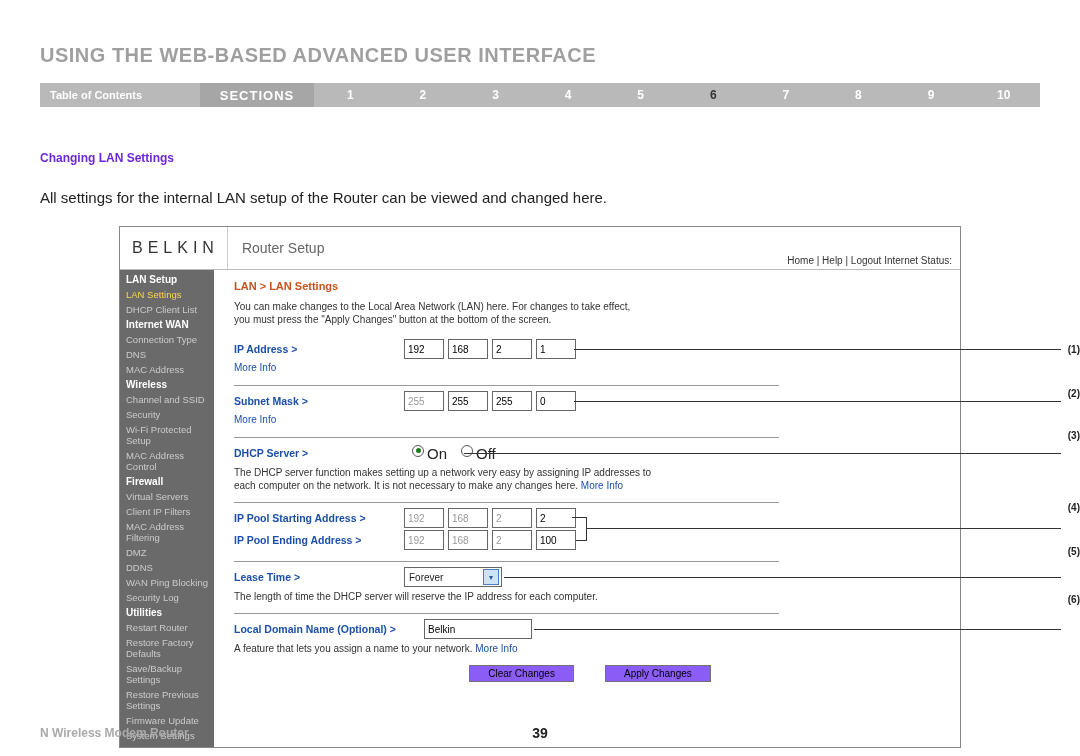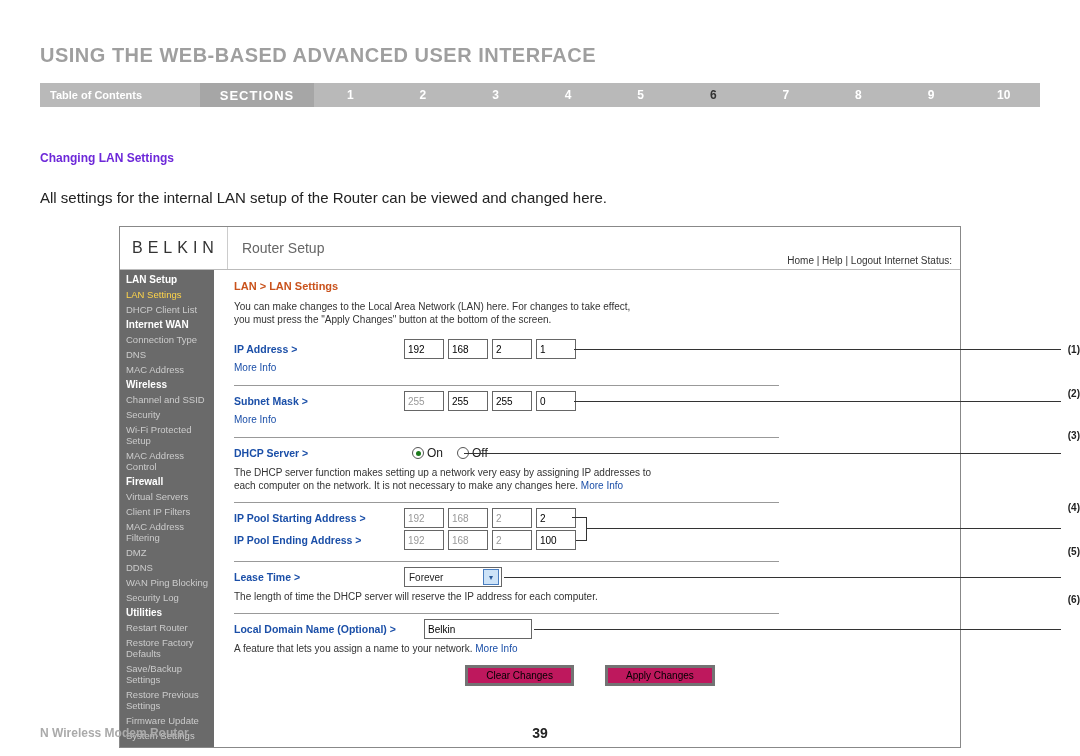--- a/index.html
+++ b/index.html
@@ -220,22 +220,22 @@
     padding: 1px 3px;
     background: #fff;
   }
   .btns {
     text-align: center;
     margin-top: 10px;
   }
   .btn {
     font-size: 10px;
     padding: 2px 18px;
-    background: #be185d;
-    border: 3px solid #737373;
+    background: #8b5cf6;
+    border: 1px solid #737373;
     margin: 0 14px;
   }
   .call {
     position: absolute;
     right: 0;
     font-size: 10px;
     font-weight: bold;
     color: #222;
   }
   .call-line {
@@ -264,22 +264,21 @@
   .footer .pg {
     position: absolute;
     left: 50%;
     transform: translateX(-50%);
     color: #222;
     font-weight: bold;
     font-size: 14px;
   }
   .radio {
     display: inline-flex;
-    align-items: center;
-    font-size: 12px;
+    font-size: 15px;
     margin-right: 6px;
     padding-left: 8px;
   }
   .radio-circle {
     width: 10px;
     height: 10px;
     border-radius: 50%;
     border: 1px solid #555;
     margin-right: 3px;
     display: inline-flex;

